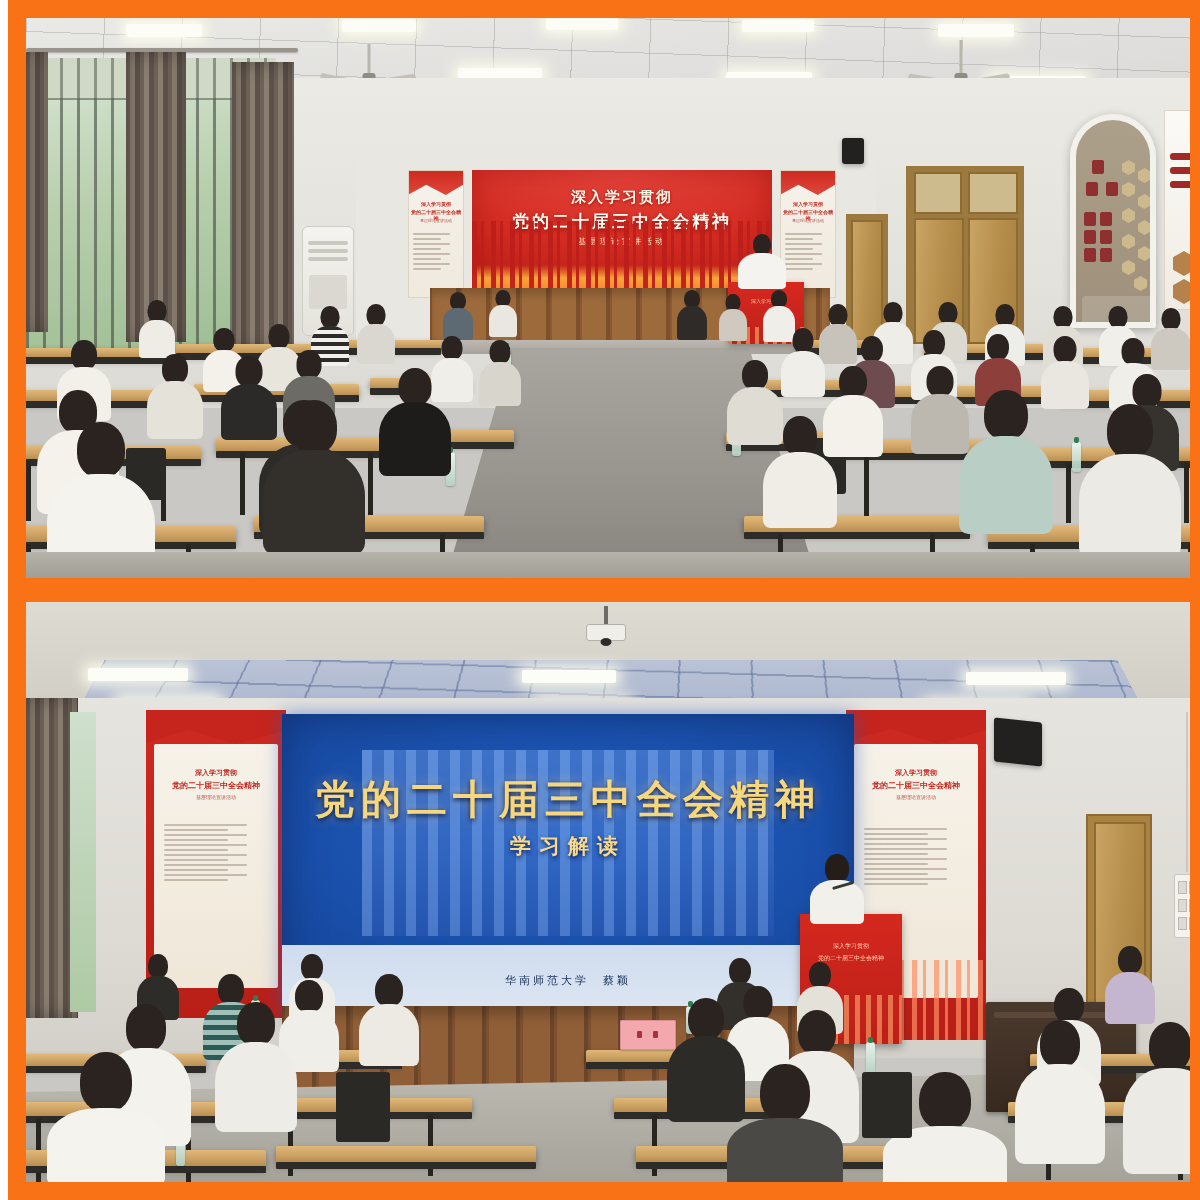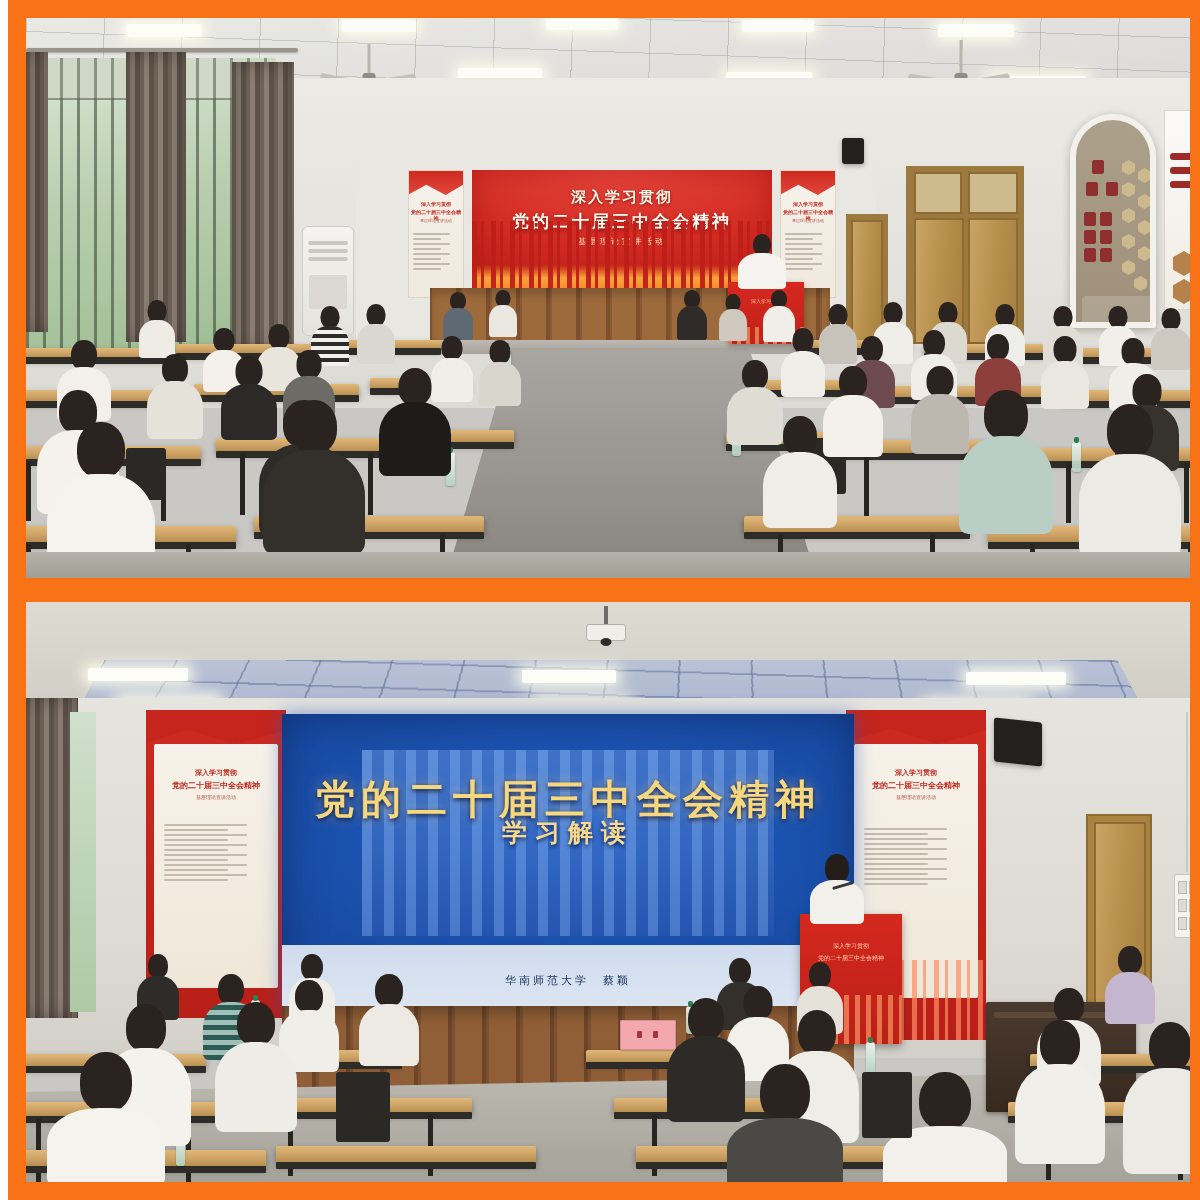--- a/index.html
+++ b/index.html
@@ -795,21 +795,21 @@
             <div class="sp-line short"></div>
         </div>
       </div>
       <div class="layer" style="left:0;top:0;width:100%;height:34px;background:#c5251c;clip-path:polygon(0 0,100% 0,100% 58%,66% 100%,32% 56%,0 94%);"></div>
       <div class="layer" style="left:0;bottom:0;width:100%;height:80px;background:repeating-linear-gradient(90deg,rgba(255,140,100,.7) 0 5px,transparent 5px 11px,rgba(255,140,100,.7) 11px 14px,transparent 14px 22px);"></div>
     </div>
 
     <div class="layer screen" style="left:256px;top:112px;width:572px;height:300px;">
       <div class="screen-building"></div>
       <div class="screen-t1" style="top:58px;font-size:40px;">党的二十届三中全会精神</div>
-      <div class="screen-t2b" style="top:102px;font-size:25px;">学习解读</div>
+      <div class="screen-t2b" style="top:118px;font-size:21px;">学习解读</div>
       <div class="screen-strip"></div>
       <div class="screen-credit" style="bottom:26px;font-size:11px;">华南师范大学　蔡颖</div>
     </div>
 
     <div class="layer stage-wood" style="left:256px;top:404px;width:572px;height:110px;"></div>
     <div class="layer stage-floor" style="left:120px;top:506px;width:840px;height:46px;"></div>
     <div class="layer b-floor" style="left:0;top:430px;width:100%;height:150px;clip-path:polygon(0 100%,100% 100%,100% 26%,0 40%);"></div>
 
     <div class="layer" style="left:774px;top:312px;width:102px;height:130px;background:linear-gradient(180deg,#d4281e,#bb1f17);box-shadow:0 3px 8px rgba(0,0,0,.35);overflow:hidden;">
       <div style="position:absolute;top:28px;width:100%;text-align:center;font-size:6px;color:#ffd7b1;">深入学习贯彻</div>

